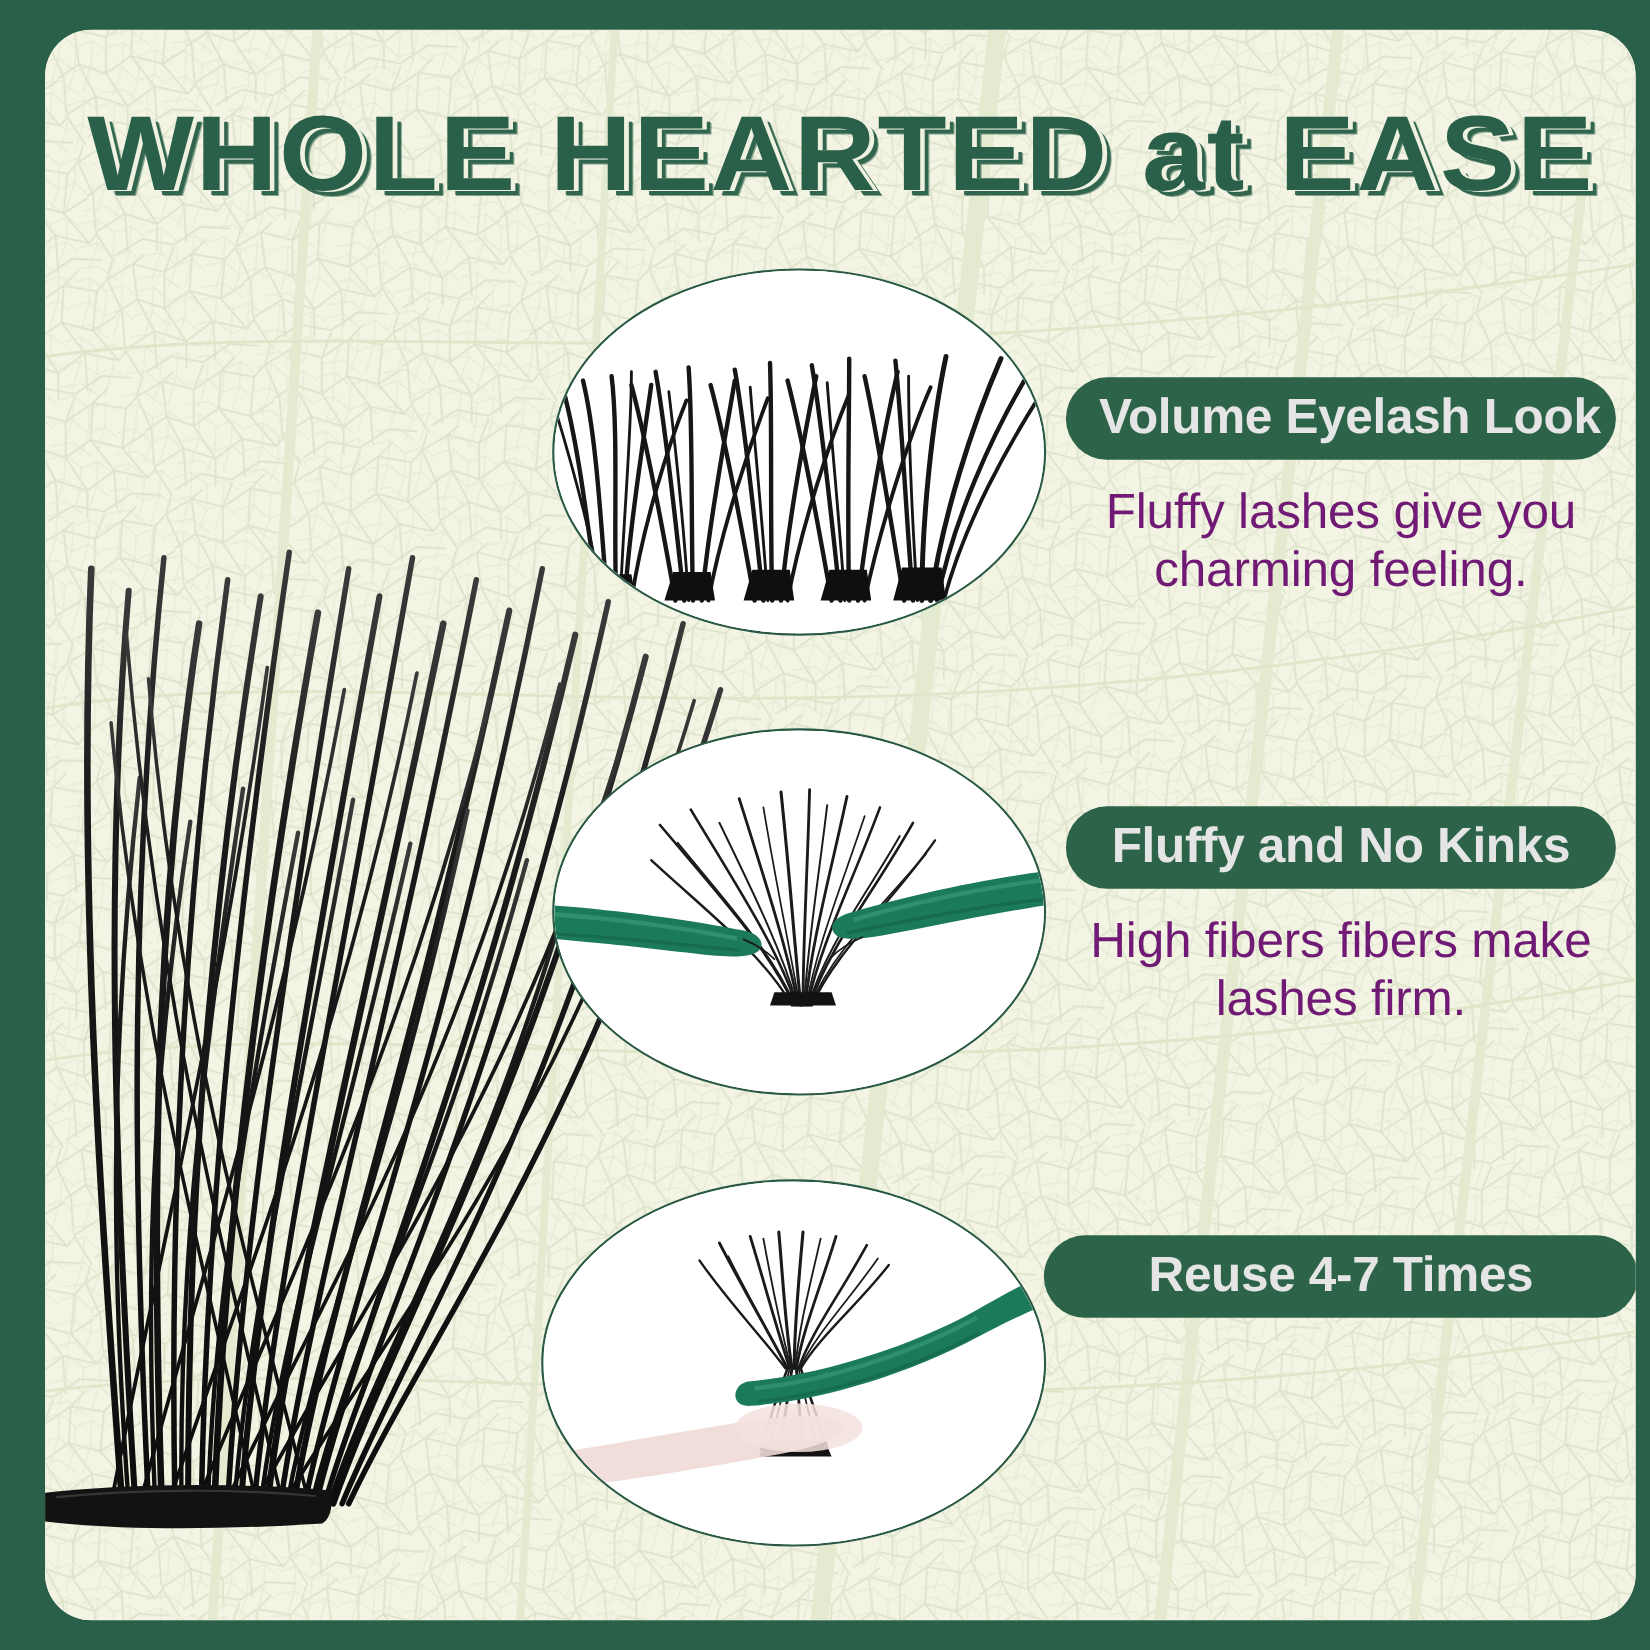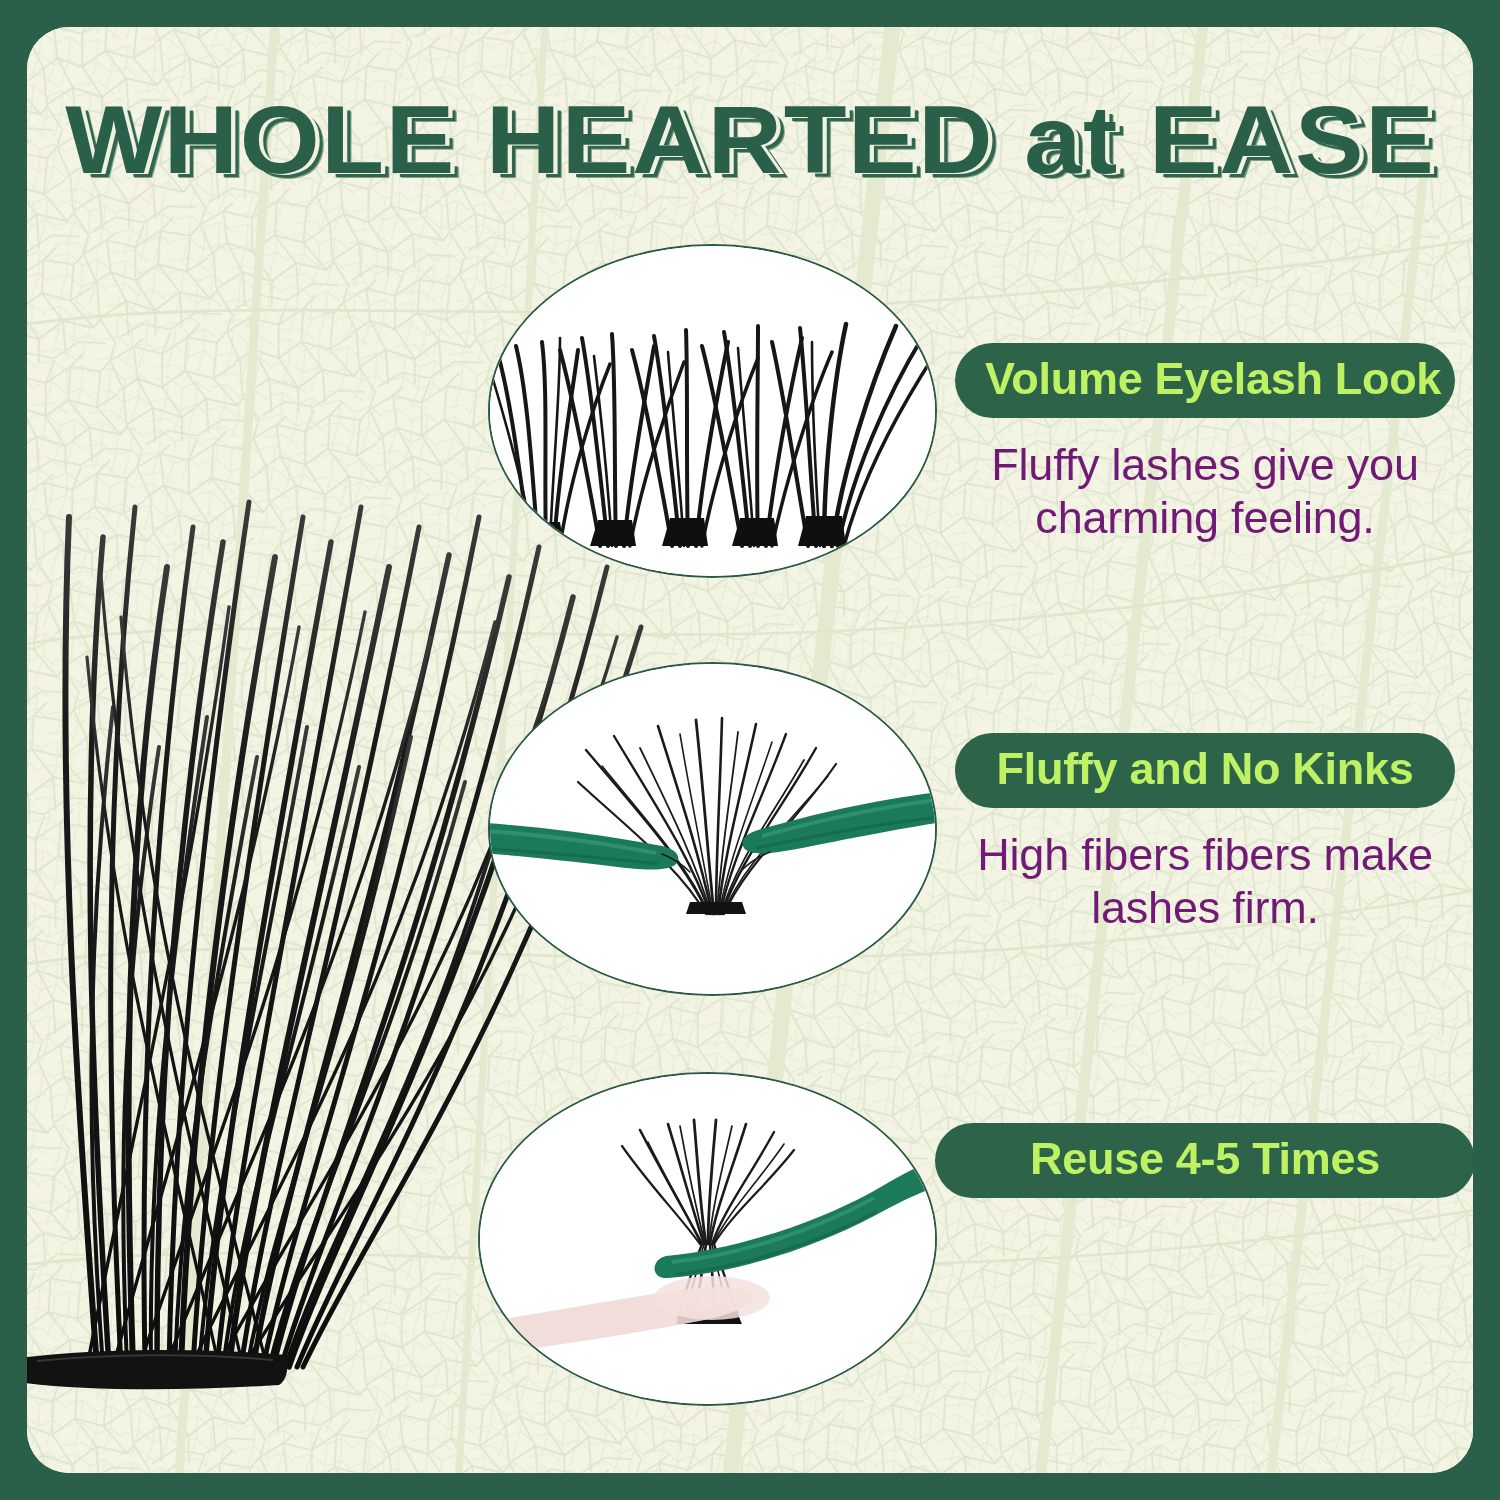--- a/index.html
+++ b/index.html
@@ -2,21 +2,21 @@
 <html><head>
 <meta charset="utf-8">
 <style>
   html,body{margin:0;padding:0;}
   body{
     width:1500px;height:1500px;overflow:hidden;
     background:#2A6049;
     font-family:"Liberation Sans",sans-serif;
   }
   .frame{
-    position:absolute;left:0;top:0;width:1214px;height:1500px;
+    position:absolute;left:14px;top:0;width:1214px;height:1500px;
     background:#2A6049;
   }
   .panel{
     position:absolute;left:27px;top:27px;width:1446px;height:1446px;
     border-radius:42px;overflow:hidden;
     background:#F3F4E3;
   }
   
   .leaf-tex{position:absolute;left:0;top:0;width:100%;height:100%;}
   
@@ -54,21 +54,21 @@
     overflow:hidden;
   }
   .oval-1{left:461px;top:217px;width:445px;height:330px;}
   .oval-2{left:461px;top:635px;width:445px;height:330px;}
   .oval-3{left:451px;top:1045px;width:455px;height:330px;}
   
   .feature{position:absolute;width:500px;text-align:center;}
   .pill{
     display:block;
     background:#2D6449;
-    color:#bef264;
+    color:#e5e5e5;
     font-size:45px;
     font-weight:bold;
     line-height:54px;
     padding:9px 30px 12px 30px;
     border-radius:40px;
     white-space:nowrap;
     letter-spacing:-0.3px;
   }
   .desc{
     display:block;
@@ -362,17 +362,17 @@
       <span class="pill">Volume Eyelash Look</span>
       <span class="desc">Fluffy lashes give you charming feeling.</span>
     </div>
 
     <div class="feature f2">
       <span class="pill">Fluffy and No Kinks</span>
       <span class="desc">High fibers fibers make lashes firm.</span>
     </div>
 
     <div class="feature f3">
-      <span class="pill">Reuse 4-5 Times</span>
+      <span class="pill">Reuse 4-7 Times</span>
     </div>
 
   </div>
 </div>
 
 </body></html>

